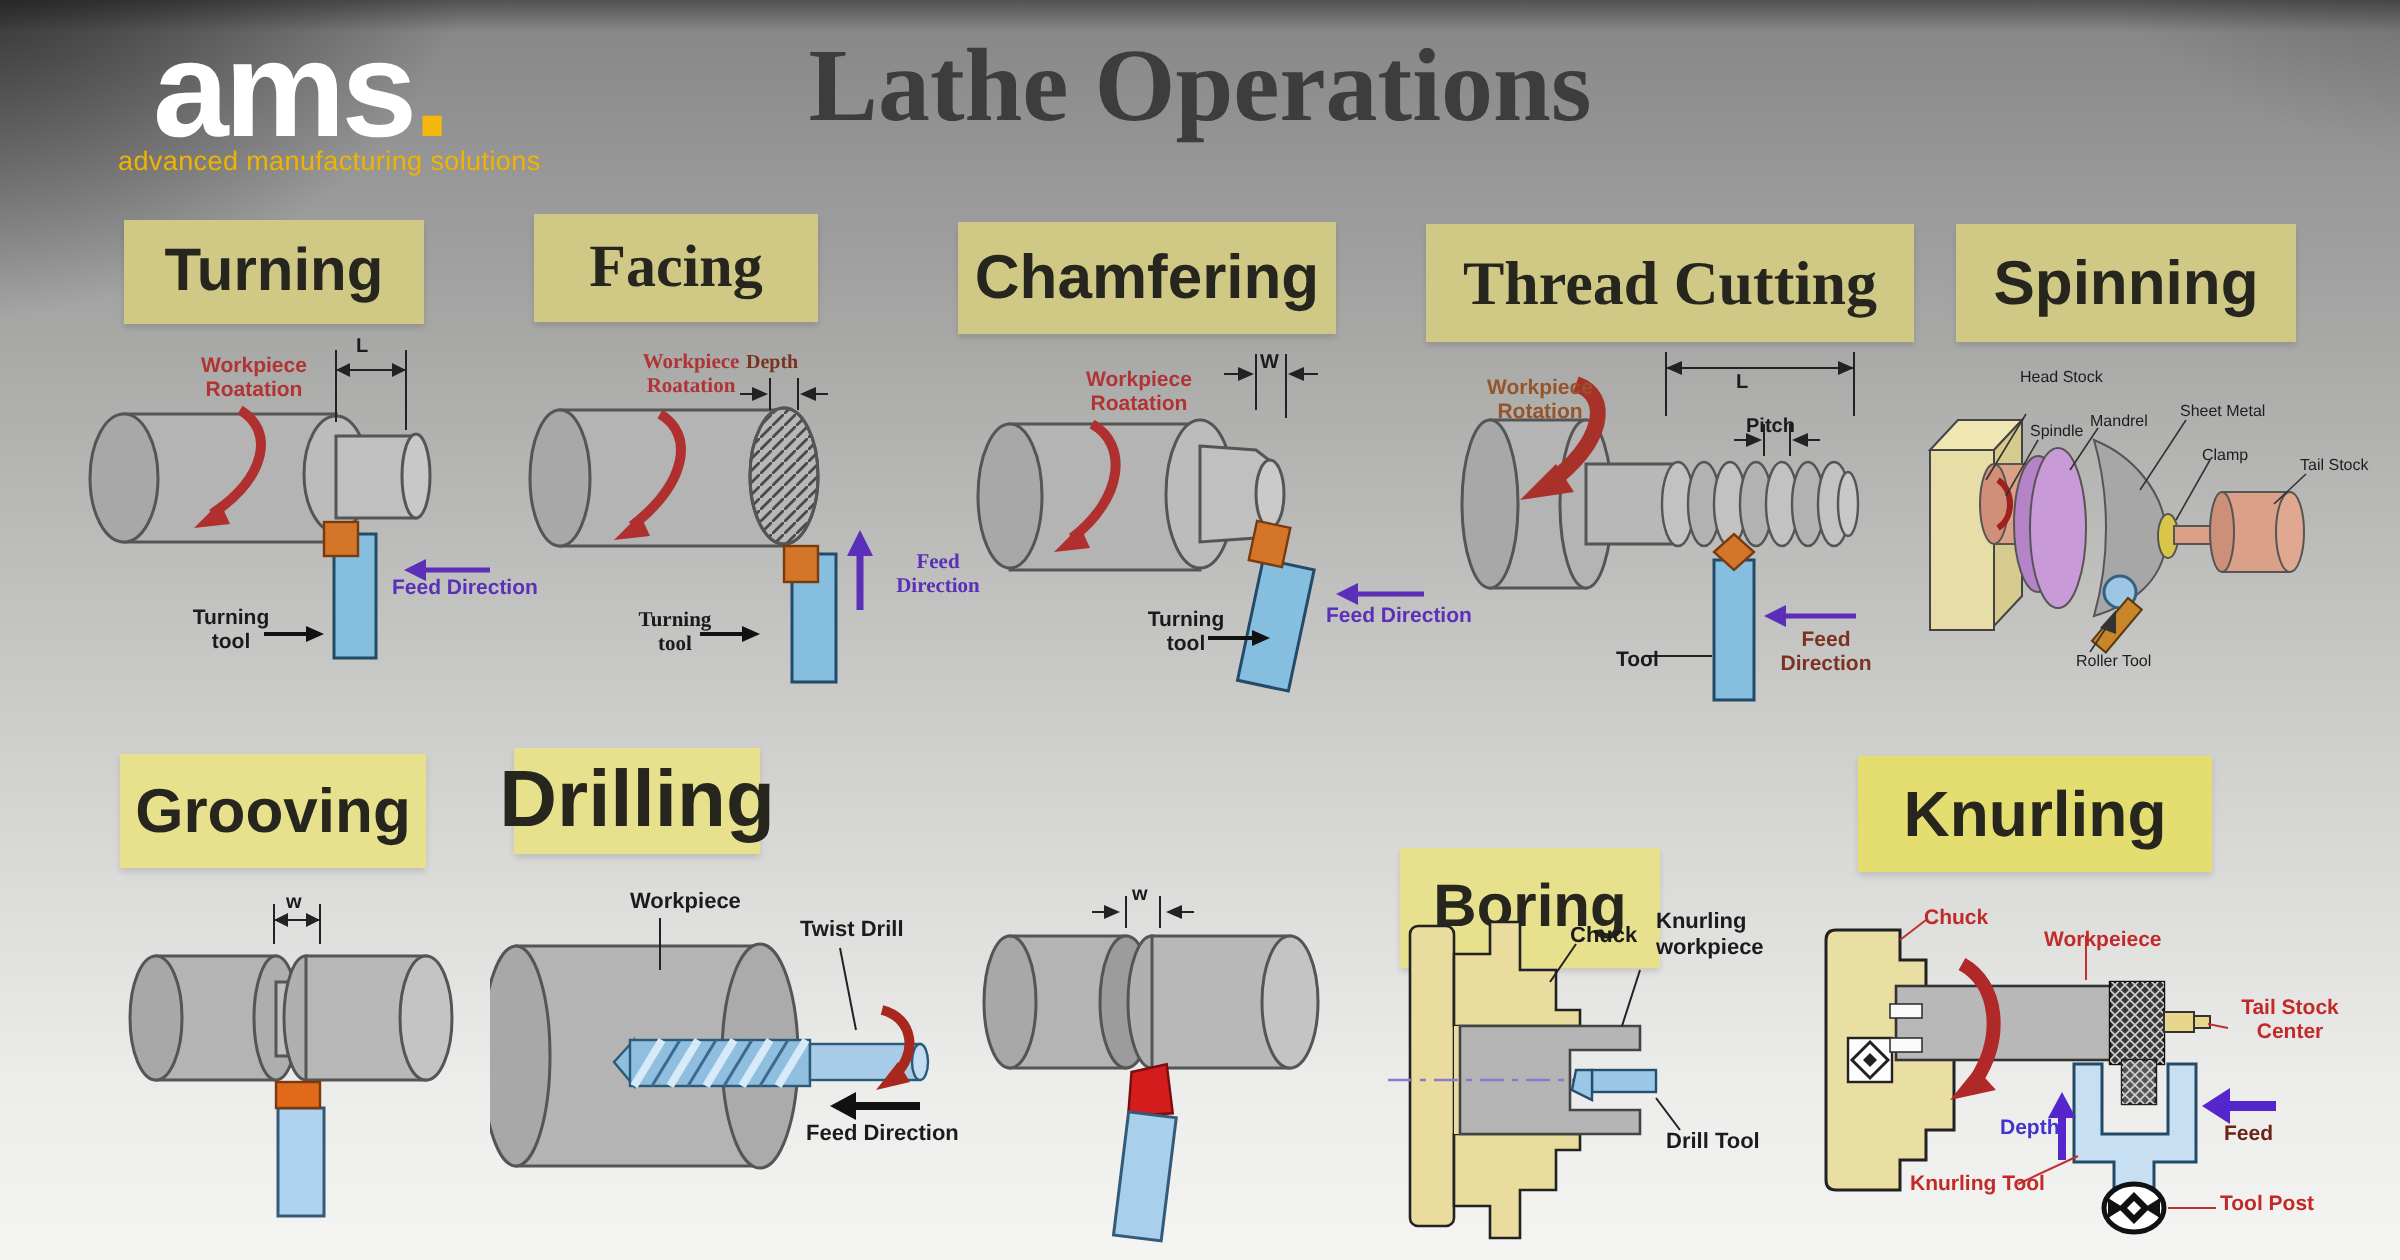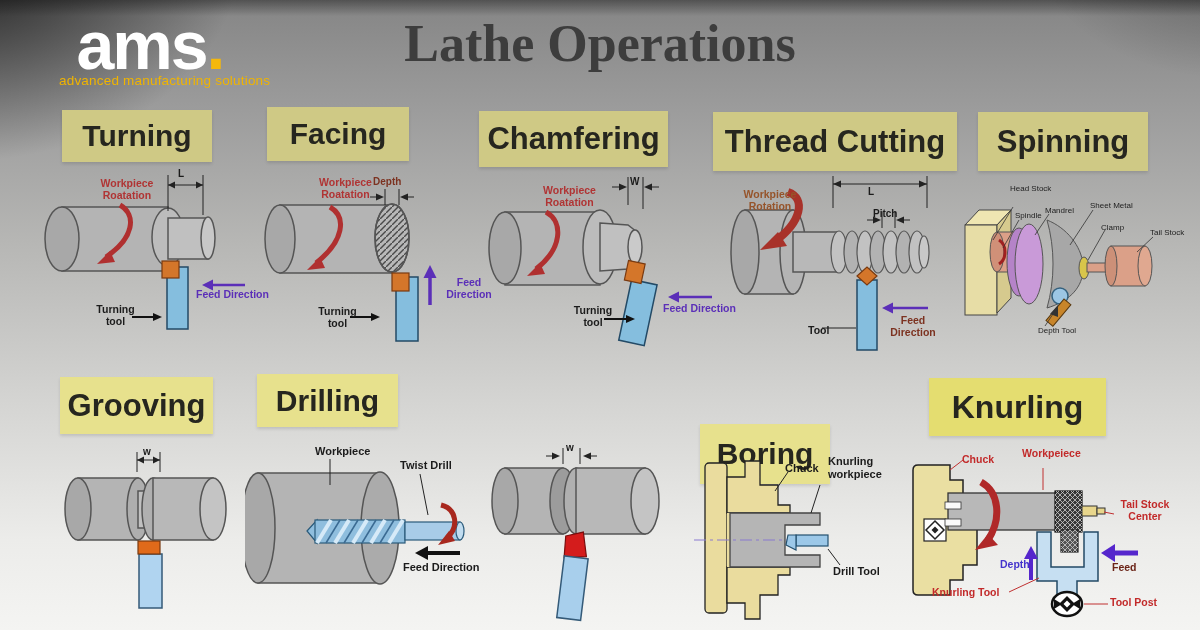--- a/index.html
+++ b/index.html
@@ -81,21 +81,21 @@
         <line x1="92" y1="152" x2="113" y2="152" stroke="#111" stroke-width="2"></line>
         <polygon points="122,152 113,148 113,156" fill="#111"></polygon>
       </g>
     </svg>
     <div class="lbl red wrap" style="left:42px;top:72px;width:90px;">Workpiece Roatation</div>
     <div class="lbl dim" style="left:138px;top:63px;">L</div>
     <div class="lbl purple" style="left:156px;top:183px;">Feed Direction</div>
     <div class="lbl wrap" style="left:48px;top:198px;width:55px;">Turning tool</div>
   </div>
 
-  <div class="panel" style="left:260px;top:102px;width:220px;height:248px;">
+  <div class="panel" style="left:260px;top:102px;width:220px;height:248px;font-family:Liberation Serif, serif;">
     <div class="hdr" style="left:7px;top:5px;width:142px;height:54px;font-size:30px;">Facing</div>
     <svg class="diagram" style="left:0;top:63px;" width="220" height="185" viewBox="0 0 220 185">
       <defs>
         <pattern id="hatchFace" width="6" height="6" patternUnits="userSpaceOnUse">
           <path d="M0,6 L6,0" stroke="#4a4a4a" stroke-width="1.4"></path>
         </pattern>
       </defs>
       <g stroke="#555" stroke-width="1.5">
         <rect x="20" y="40" width="112" height="68" fill="#b4b4b4"></rect>
         <ellipse cx="20" cy="74" rx="15" ry="34" fill="#a8a8a8"></ellipse>
@@ -168,21 +168,21 @@
         <polygon points="155,154 146,150 146,158" fill="#111"></polygon>
       </g>
     </svg>
     <div class="lbl red wrap" style="left:45px;top:78px;width:95px;">Workpiece Roatation</div>
     <div class="lbl dim" style="left:153px;top:70px;">W</div>
     <div class="lbl purple" style="left:186px;top:196px;">Feed Direction</div>
     <div class="lbl wrap" style="left:86px;top:198px;width:60px;">Turning tool</div>
   </div>
 
   <div class="panel" style="left:710px;top:106px;width:252px;height:252px;">
-    <div class="hdr" style="left:3px;top:6px;width:244px;height:59px;font-size:31px;">Thread Cutting</div>
+    <div class="hdr" style="left:3px;top:6px;width:244px;height:59px;font-size:31px;font-family:Liberation Serif, serif;">Thread Cutting</div>
     <svg class="diagram" style="left:0;top:64px;" width="252" height="188" viewBox="0 0 252 188">
       <g stroke="#555" stroke-width="1.5">
         <rect x="35" y="40" width="48" height="84" fill="#b4b4b4"></rect>
         <ellipse cx="35" cy="82" rx="14" ry="42" fill="#a8a8a8"></ellipse>
         <ellipse cx="83" cy="82" rx="13" ry="42" fill="#b4b4b4"></ellipse>
         <rect x="83" y="62" width="46" height="40" fill="#b8b8b8"></rect>
       </g>
       <g stroke="#555" stroke-width="1.2">
         <ellipse cx="129" cy="82" rx="8" ry="21" fill="#c2c2c2"></ellipse>
         <ellipse cx="142" cy="82" rx="8" ry="21" fill="#b2b2b2"></ellipse>
@@ -270,21 +270,21 @@
         <line x1="90" y1="146" x2="100" y2="131"></line>
       </g>
       <polygon points="103,125 95,134 103,137" fill="#333"></polygon>
     </svg>
     <div class="lbl tiny" style="left:57px;top:78px;text-align:center;">Head Stock</div>
     <div class="lbl tiny" style="left:62px;top:105px;">Spindle</div>
     <div class="lbl tiny" style="left:92px;top:100px;">Mandrel</div>
     <div class="lbl tiny" style="left:137px;top:95px;">Sheet Metal</div>
     <div class="lbl tiny" style="left:148px;top:117px;">Clamp</div>
     <div class="lbl tiny" style="left:197px;top:122px;">Tail Stock</div>
-    <div class="lbl tiny" style="left:85px;top:220px;">Depth Tool</div>
+    <div class="lbl tiny" style="left:85px;top:220px;">Roller Tool</div>
   </div>
 
   <div class="panel" style="left:55px;top:370px;width:212px;height:255px;">
     <div class="hdr hdr2" style="left:5px;top:7px;width:153px;height:57px;font-size:31px;">Grooving</div>
     <svg class="diagram" style="left:0;top:70px;" width="212" height="180" viewBox="0 0 212 180">
       <g stroke="#555" stroke-width="1.5">
         <rect x="23" y="38" width="60" height="62" fill="#b4b4b4"></rect>
         <ellipse cx="23" cy="69" rx="13" ry="31" fill="#a8a8a8"></ellipse>
         <ellipse cx="83" cy="69" rx="11" ry="31" fill="#aeaeae"></ellipse>
         <rect x="83" y="51" width="15" height="37" fill="#c0c0c0"></rect>
@@ -301,21 +301,21 @@
       </g>
       <g>
         <rect x="84" y="114" width="23" height="54" fill="#b0d4f0" stroke="#345a78" stroke-width="1.5"></rect>
         <rect x="83" y="101" width="22" height="13" fill="#e06a1a" stroke="#7a3a10" stroke-width="1.2"></rect>
       </g>
     </svg>
     <div class="lbl dim" style="left:88px;top:76px;">w</div>
   </div>
 
   <div class="panel" style="left:245px;top:368px;width:240px;height:260px;">
-    <div class="hdr hdr2" style="left:12px;top:6px;width:141px;height:53px;font-size:30px;">Drilling</div>
+    <div class="hdr hdr2" style="left:12px;top:6px;width:123px;height:53px;font-size:40px;">Drilling</div>
     <svg class="diagram" style="left:0;top:67px;" width="240" height="193" viewBox="0 0 240 193">
       <g stroke="#555" stroke-width="1.5">
         <rect x="13" y="38" width="119" height="110" fill="#b4b4b4"></rect>
         <ellipse cx="13" cy="93" rx="17" ry="55" fill="#a8a8a8"></ellipse>
         <ellipse cx="135" cy="93" rx="19" ry="56" fill="#ababab"></ellipse>
       </g>
       <g>
         <polygon points="62,96 72,85 72,108" fill="#8fbede" stroke="#2a5a7a" stroke-width="1.2"></polygon>
         <rect x="70" y="85" width="90" height="23" fill="#8fbede" stroke="#2a5a7a" stroke-width="1.2"></rect>
         <path d="M72,108 L86,85" stroke="#d6eaf8" stroke-width="4"></path>
@@ -451,21 +451,21 @@
       </g>
       <g stroke="#c03030" stroke-width="1">
         <line x1="58" y1="20" x2="45" y2="30"></line>
         <line x1="138" y1="28" x2="138" y2="50"></line>
         <line x1="199" y1="72" x2="209" y2="74"></line>
         <line x1="104" y1="152" x2="134" y2="138"></line>
         <line x1="179" y1="164" x2="203" y2="164"></line>
       </g>
     </svg>
     <div class="lbl redlbl" style="left:57px;top:81px;">Chuck</div>
-    <div class="lbl redlbl" style="left:117px;top:75px;">Workpeiece</div>
+    <div class="lbl redlbl" style="left:117px;top:92px;">Workpeiece</div>
     <div class="lbl redlbl wrap" style="left:205px;top:126px;width:70px;">Tail Stock Center</div>
     <div class="lbl blue" style="left:95px;top:186px;">Depth</div>
     <div class="lbl dkred" style="left:207px;top:189px;">Feed</div>
-    <div class="lbl redlbl" style="left:27px;top:214px;">Knurling Tool</div>
+    <div class="lbl redlbl" style="left:50px;top:214px;">Knurling Tool</div>
     <div class="lbl redlbl" style="left:205px;top:224px;">Tool Post</div>
   </div>
 
 </div>
 
 </body></html>

